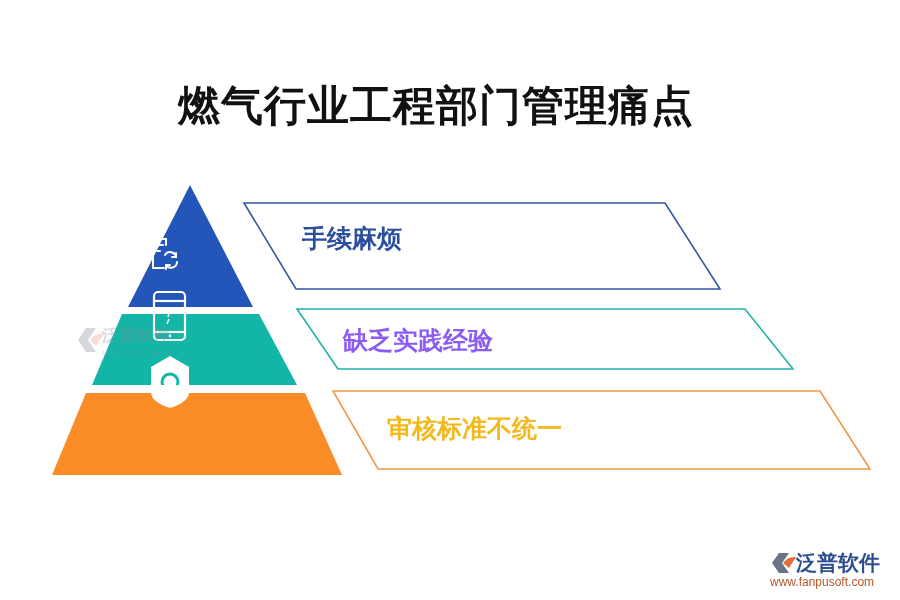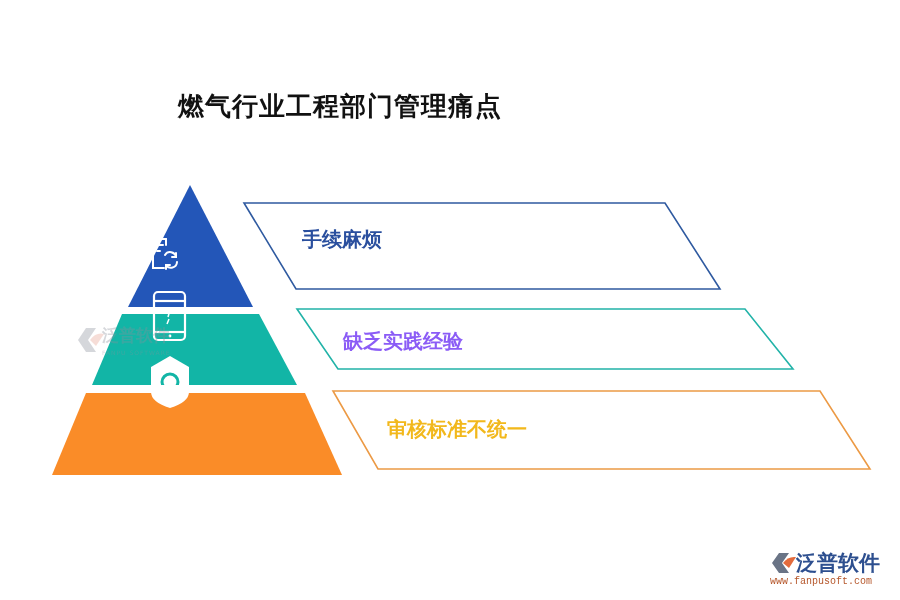--- a/index.html
+++ b/index.html
@@ -3,38 +3,38 @@
   <meta charset="utf-8">
   <style>
     html, body { margin: 0; padding: 0; }
     body {
       width: 900px; height: 600px; position: relative; overflow: hidden;
       background: #ffffff;
       font-family: "DejaVu Sans", "Liberation Sans", sans-serif;
     }
     .title {
       position: absolute; left: 178px; top: 84px;
-      font-size: 26px; font-weight: bold; color: #111111;
+      font-size: 42px; font-weight: bold; color: #111111;
       letter-spacing: 1px; white-space: nowrap; line-height: 44px;
     }
     svg.stage { position: absolute; left: 0; top: 0; }
     .label {
-      position: absolute; font-size: 20px; font-weight: bold;
+      position: absolute; font-size: 25px; font-weight: bold;
       white-space: nowrap; line-height: 30px;
     }
     .wm {
       position: absolute; left: 70px; top: 326px; opacity: 0.35;
       color: #8a8f9a; font-size: 17px; font-weight: bold; line-height: 18px;
     }
     .wm small { display: block; font-size: 6px; letter-spacing: 1px; font-weight: normal; }
     .brand {
       position: absolute; left: 770px; top: 551px; text-align: left;
     }
     .brand .name { font-size: 21px; color: #2d4f8f; font-weight: bold; line-height: 24px; padding-left: 26px; }
-    .brand .url { font-family: Liberation Mono, monospace; font-size: 10px; color: #b5562a; line-height: 14px; }
+    .brand .url { font-family: Liberation Sans, sans-serif; font-size: 12px; color: #b5562a; line-height: 14px; }
   </style>
 </head>
 <body>
 
 <div class="title">燃气行业工程部门管理痛点</div>
 
 <svg class="stage" width="900" height="600" viewBox="0 0 900 600">
 
   <polygon points="190,185 253,307 128,307" fill="#2356b8"></polygon>
   <polygon points="122,314 259,314 297,385 92,385" fill="#12b5a6"></polygon>

